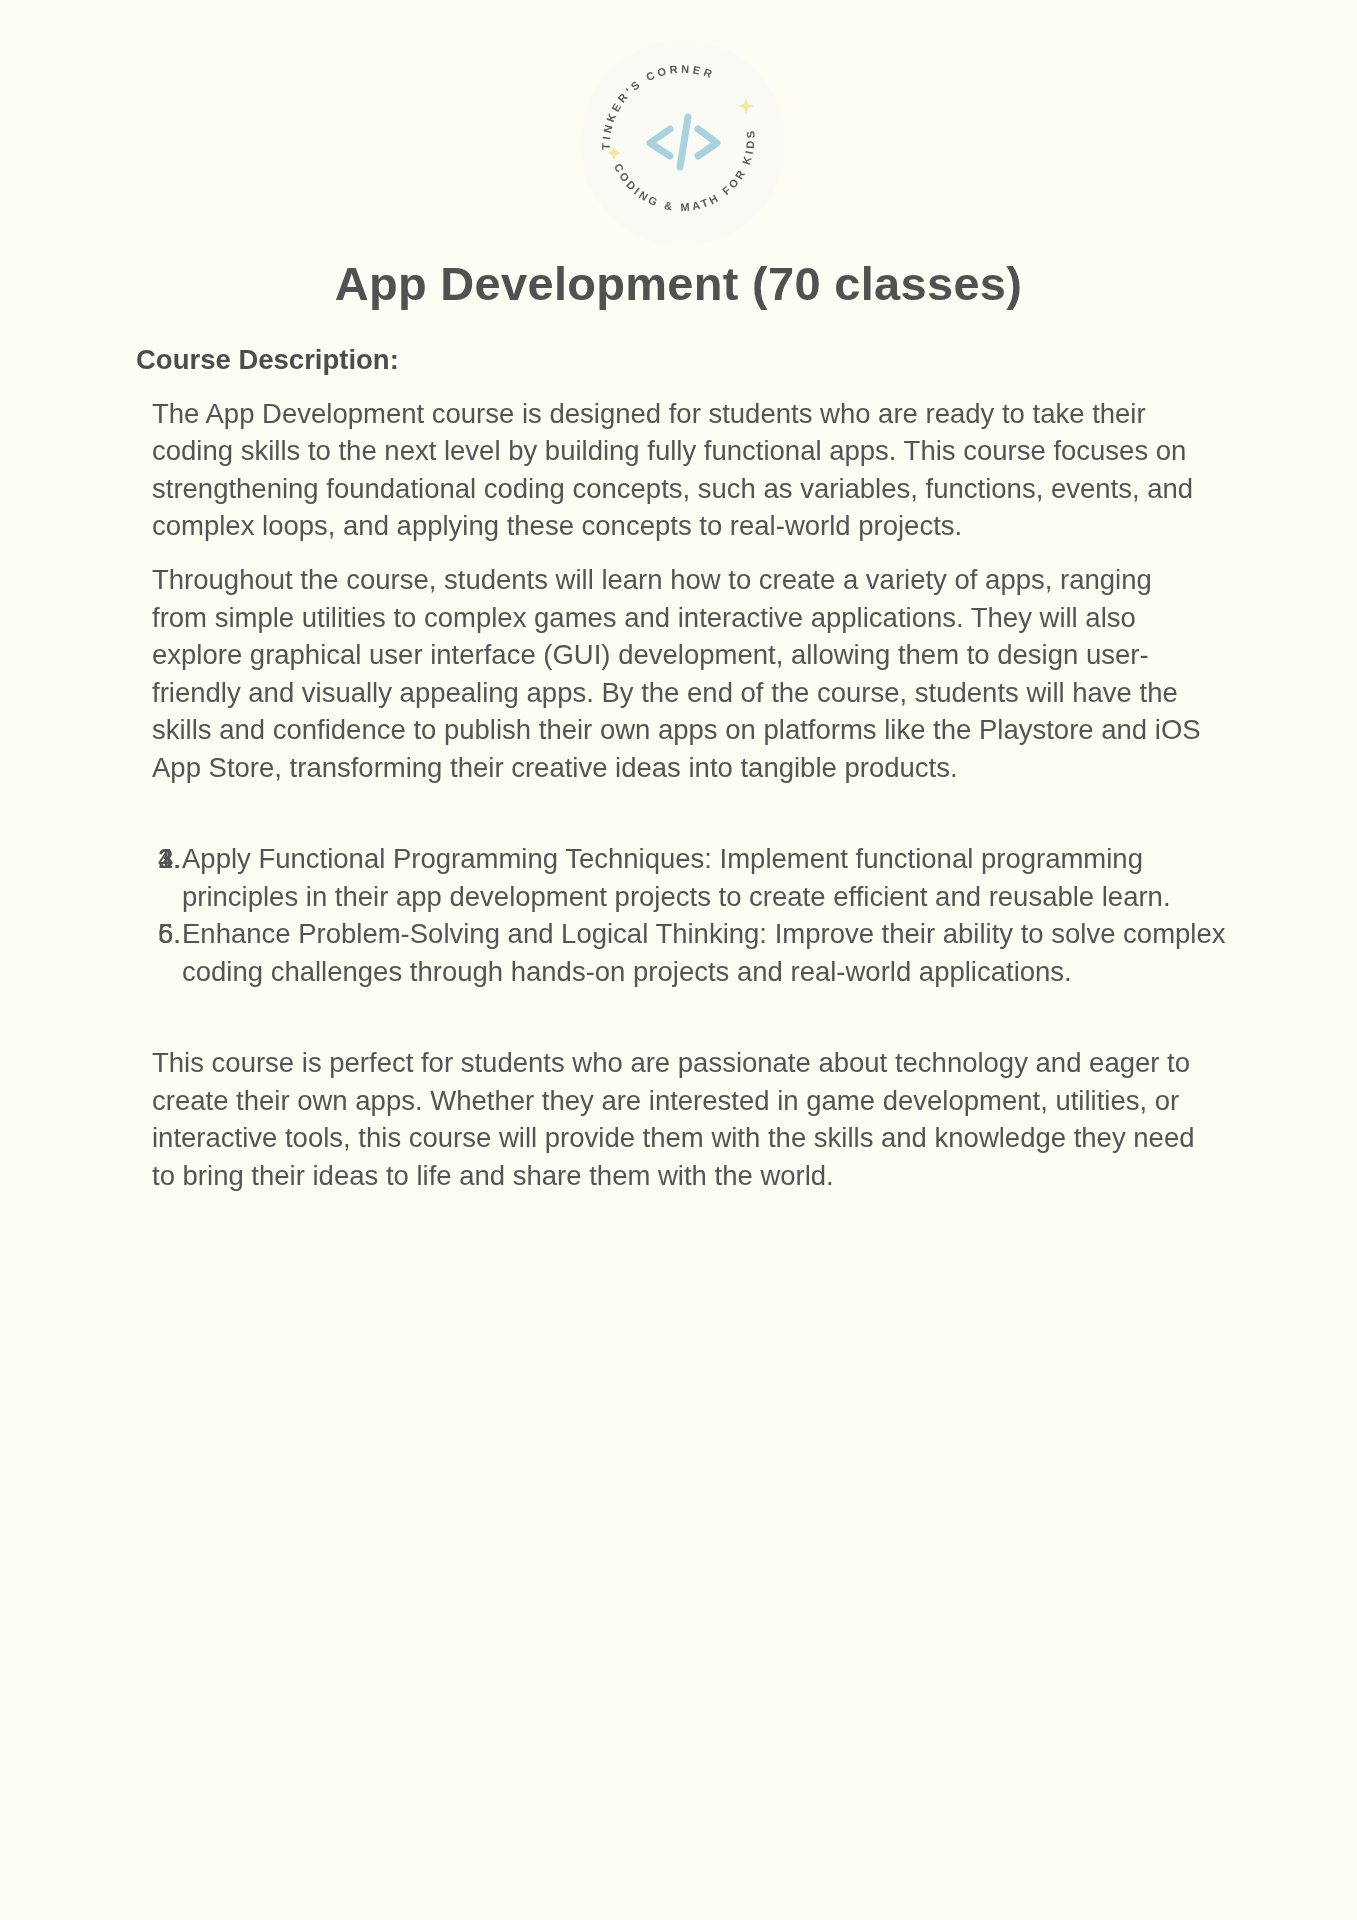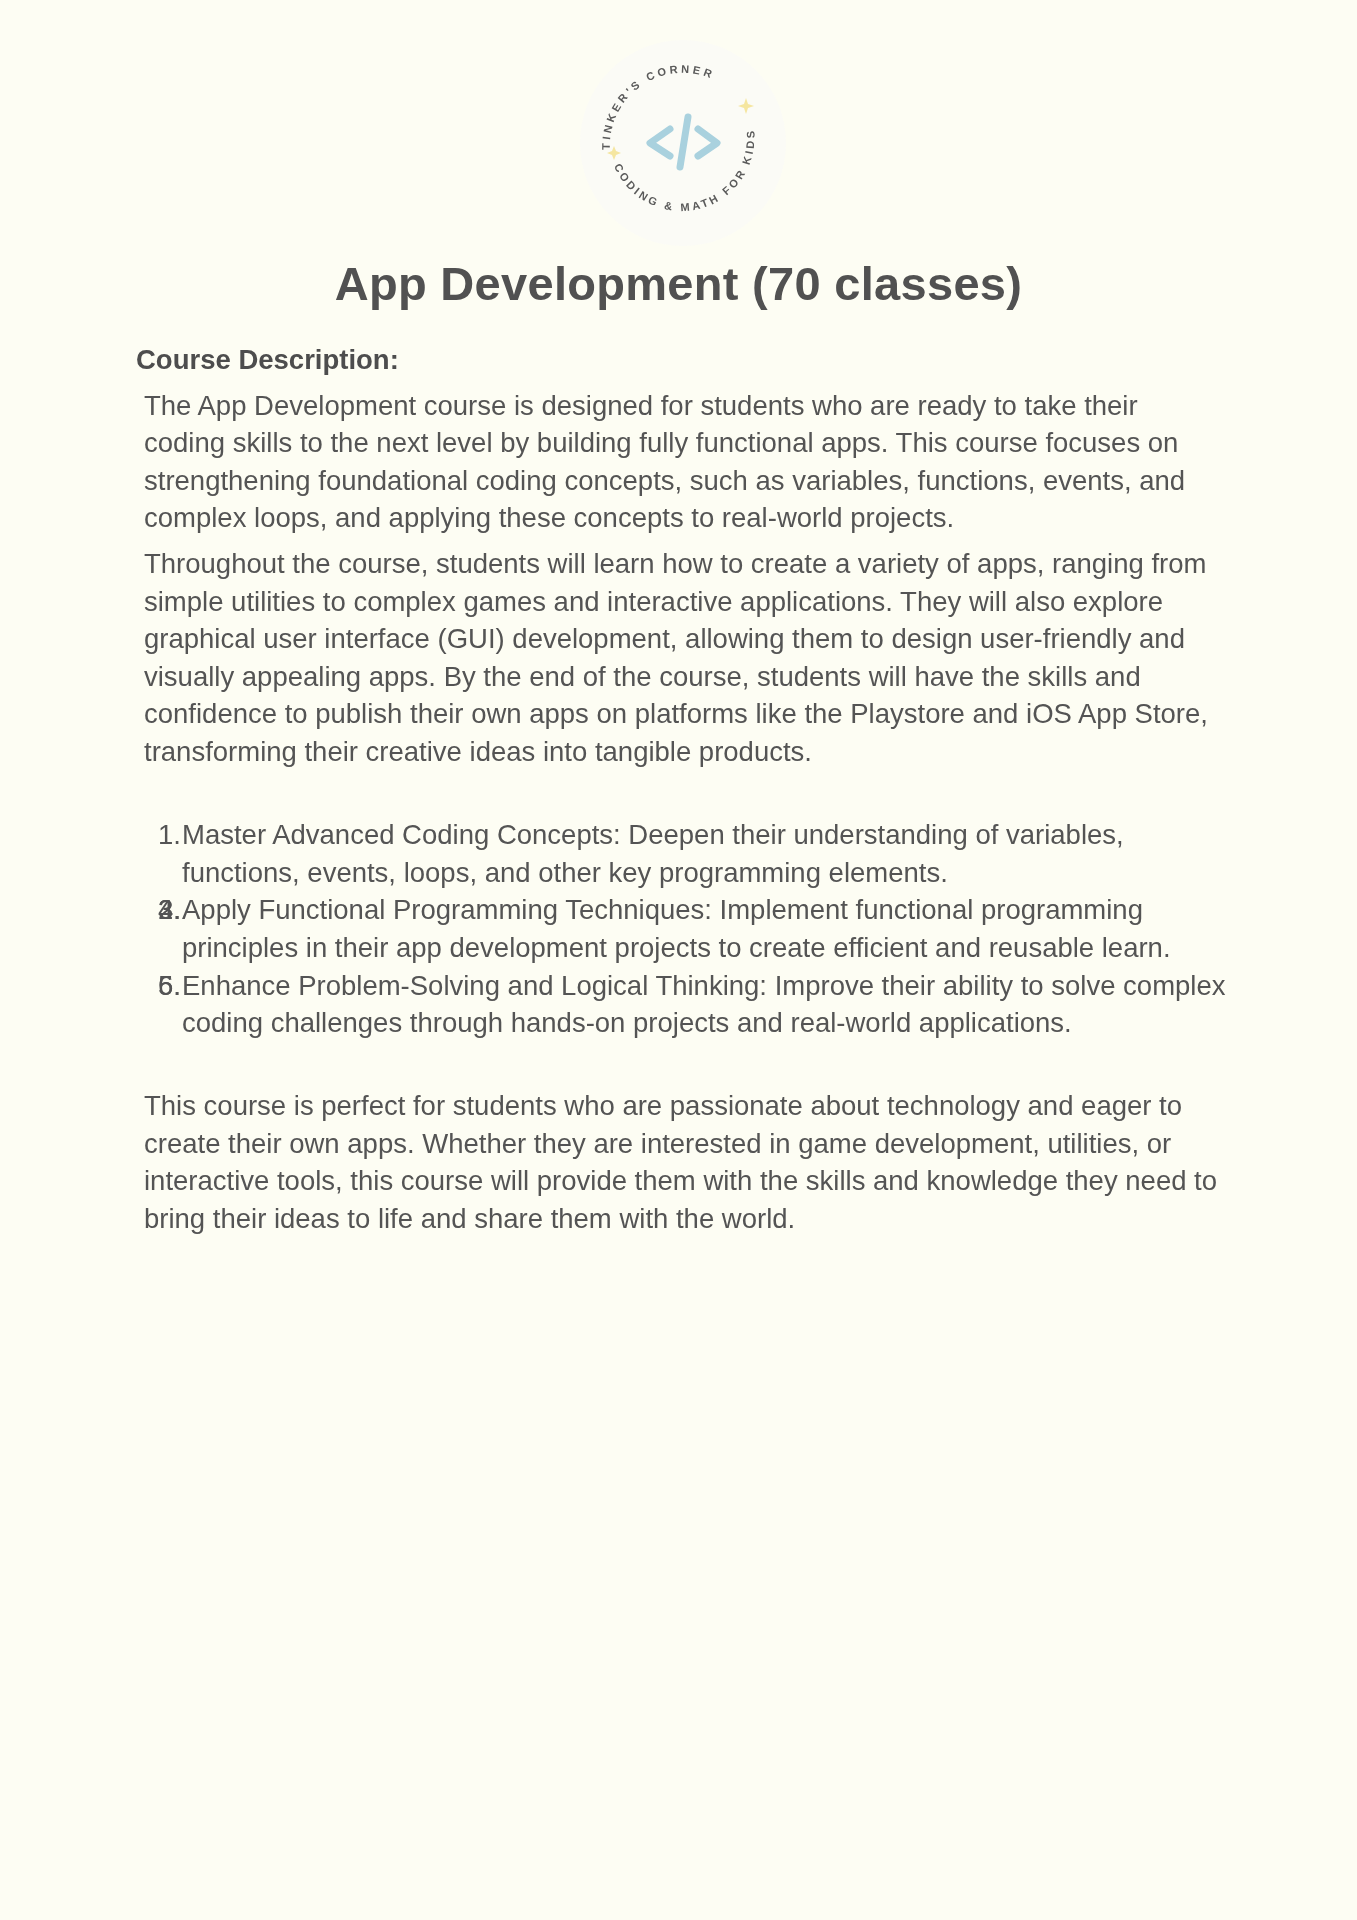--- a/index.html
+++ b/index.html
@@ -37,21 +37,21 @@
     }
     .content {
       position: absolute;
       left: 136px;
       top: 341px;
       width: 1090px;
       font-size: 27.5px;
       line-height: 37.6px;
       color: #545454;
     }
-    .content p { margin: 8px; }
+    .content p { margin: 16px; }
     .heading {
       font-weight: 700;
       color: #4d4d4d;
       display: block;
     }
     .gap { height: 37.6px; }
     ol.objectives {
       margin: 0;
       padding: 0 0 0 46px;
       list-style: none;
@@ -99,21 +99,21 @@
   <section>
     <span class="heading">Course Description:</span>
     <p>The App Development course is designed for students who are ready to take their coding skills to the next level by building fully functional apps. This course focuses on strengthening foundational coding concepts, such as variables, functions, events, and complex loops, and applying these concepts to real-world projects.</p>
     <p>Throughout the course, students will learn how to create a variety of apps, ranging from simple utilities to complex games and interactive applications. They will also explore graphical user interface (GUI) development, allowing them to design user-friendly and visually appealing apps. By the end of the course, students will have the skills and confidence to publish their own apps on platforms like the Playstore and iOS App Store, transforming their creative ideas into tangible products.</p>
   </section>
 
   <div class="gap"></div>
 
   <section>
     <ol class="objectives">
-      <li><span class="num">1.</span><span>Master Advanced Coding Concepts: Deepen their understanding of variables, functions, events, loops, and other key programming elements.</span></li>
+      <li><span class="num">1.</span></li>
       <li><span class="num">2.</span></li>
       <li><span class="num">3.</span></li>
       <li><span class="num">4.</span><span>Apply Functional Programming Techniques: Implement functional programming principles in their app development projects to create efficient and reusable learn.</span></li>
       <li><span class="num">5.</span></li>
       <li><span class="num">6.</span><span>Enhance Problem-Solving and Logical Thinking: Improve their ability to solve complex coding challenges through hands-on projects and real-world applications.</span></li>
     </ol>
   </section>
 
   <div class="gap"></div>
 

